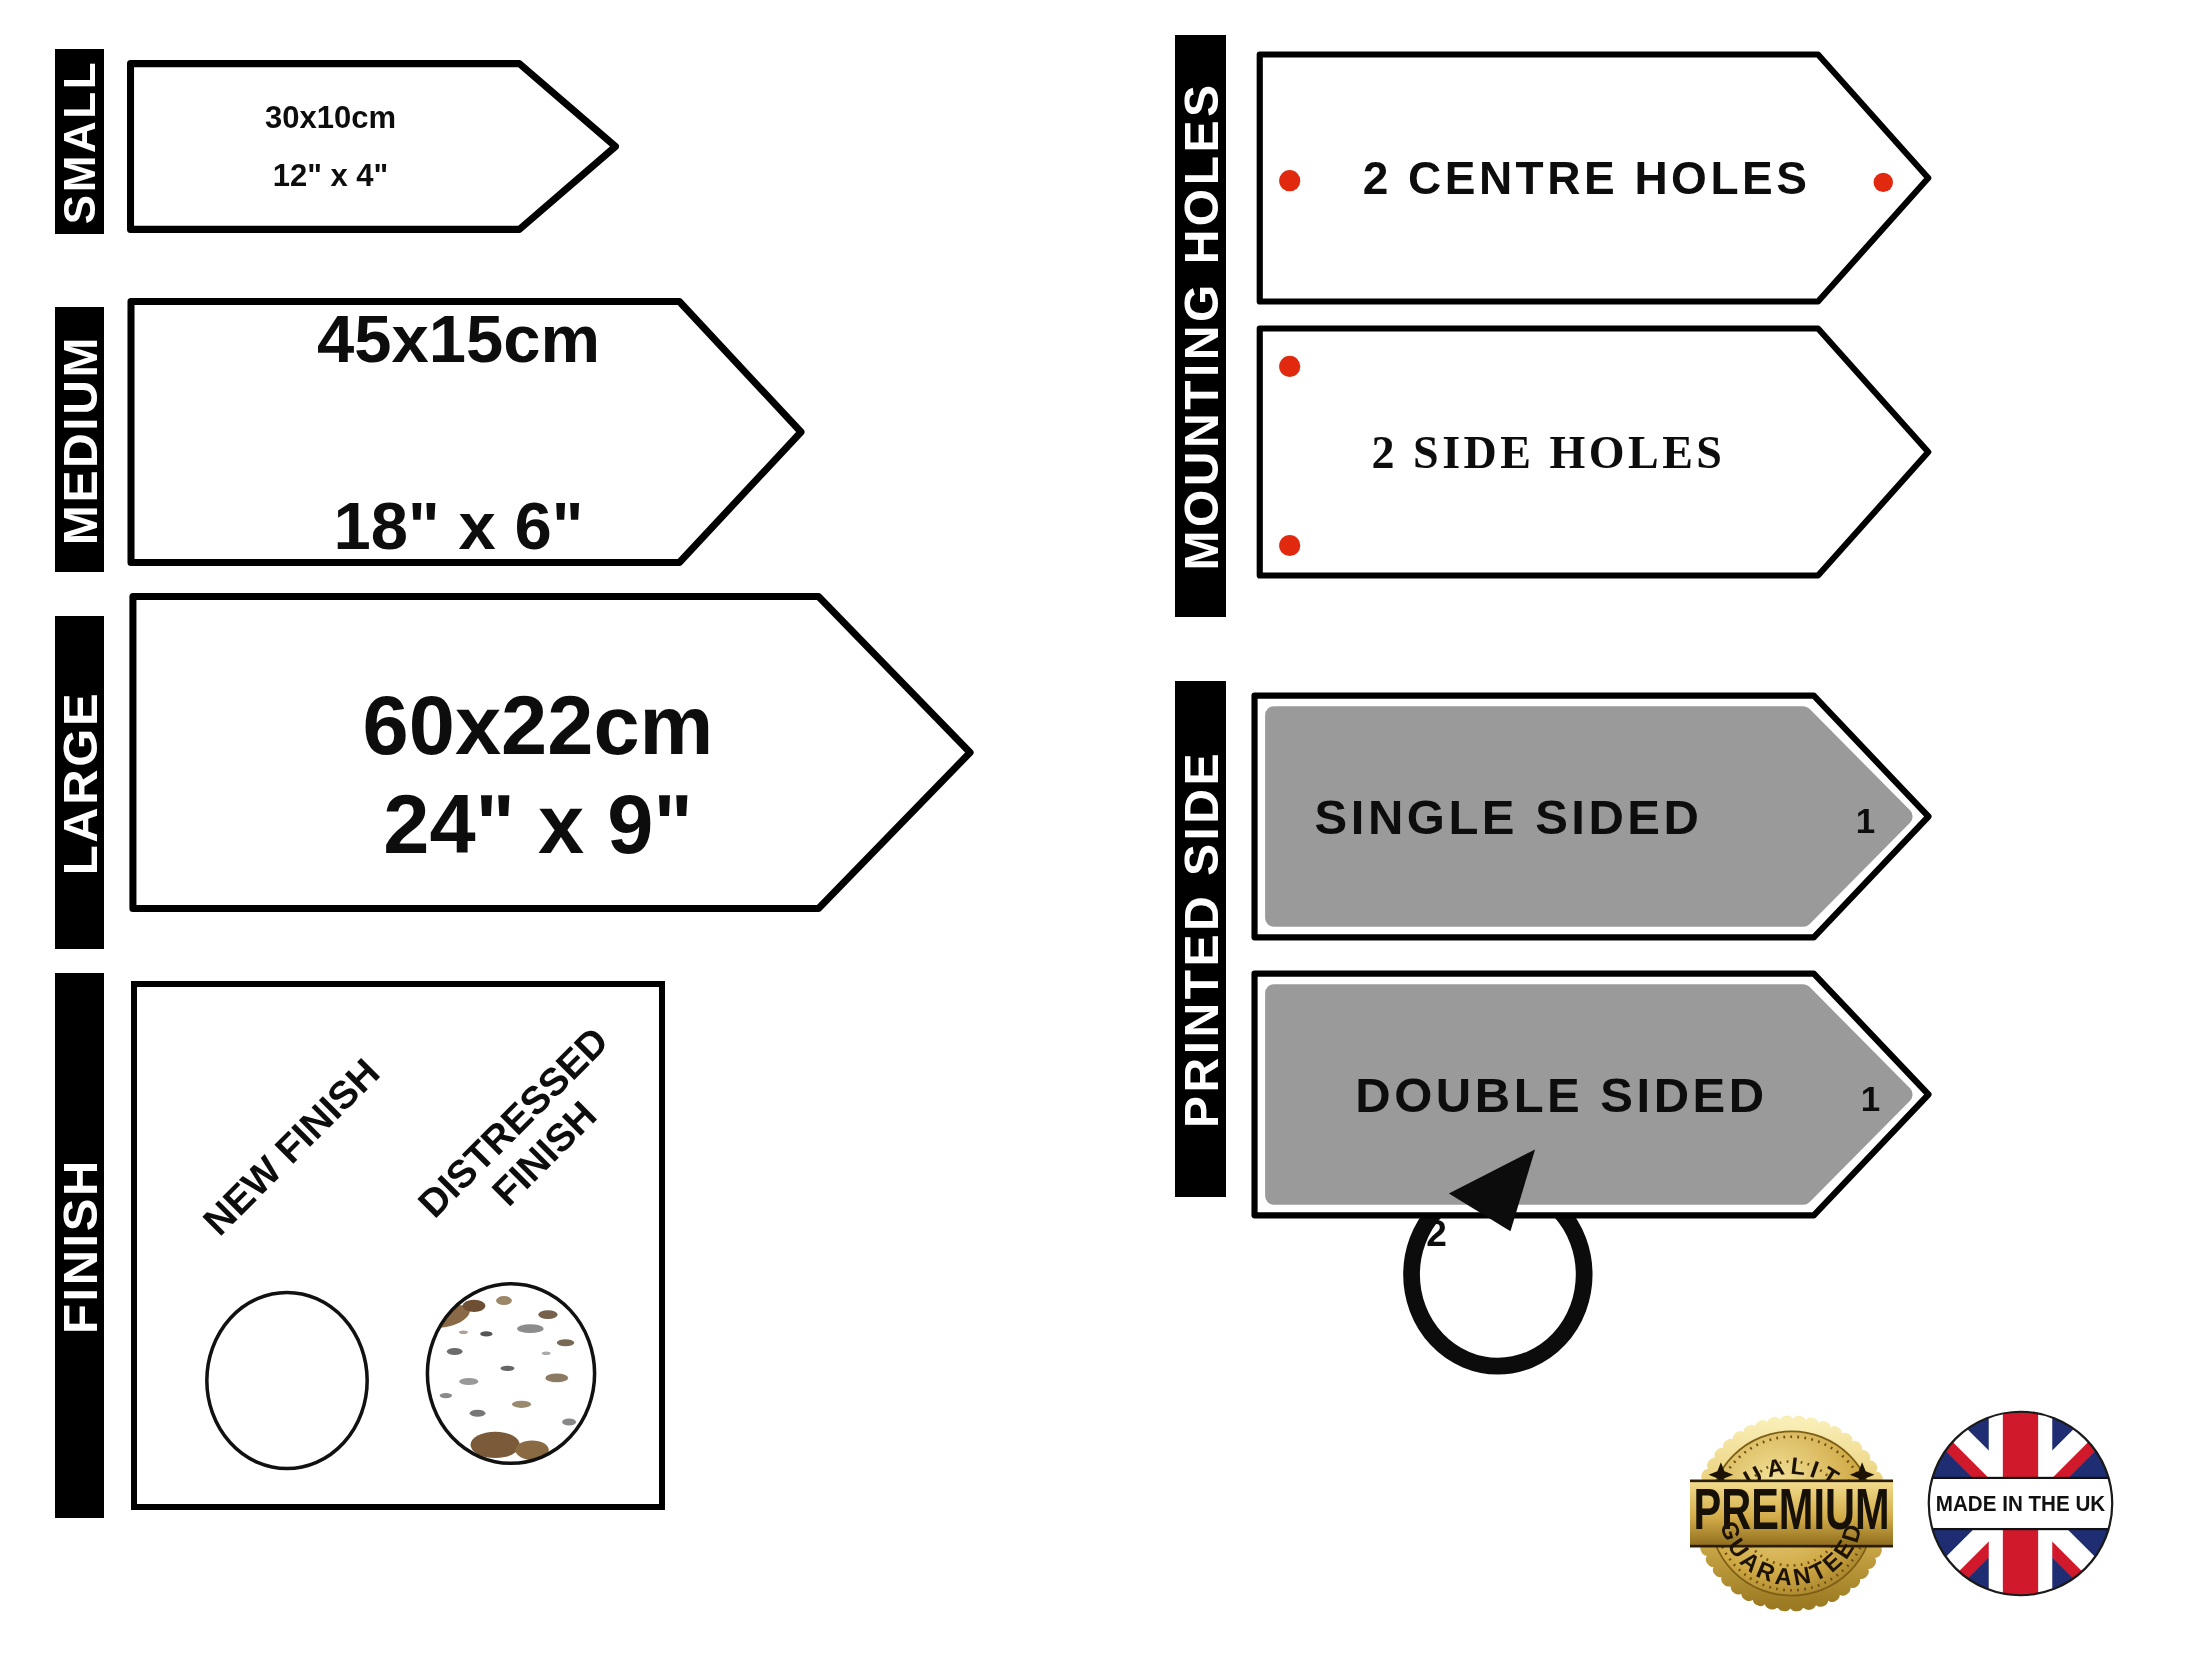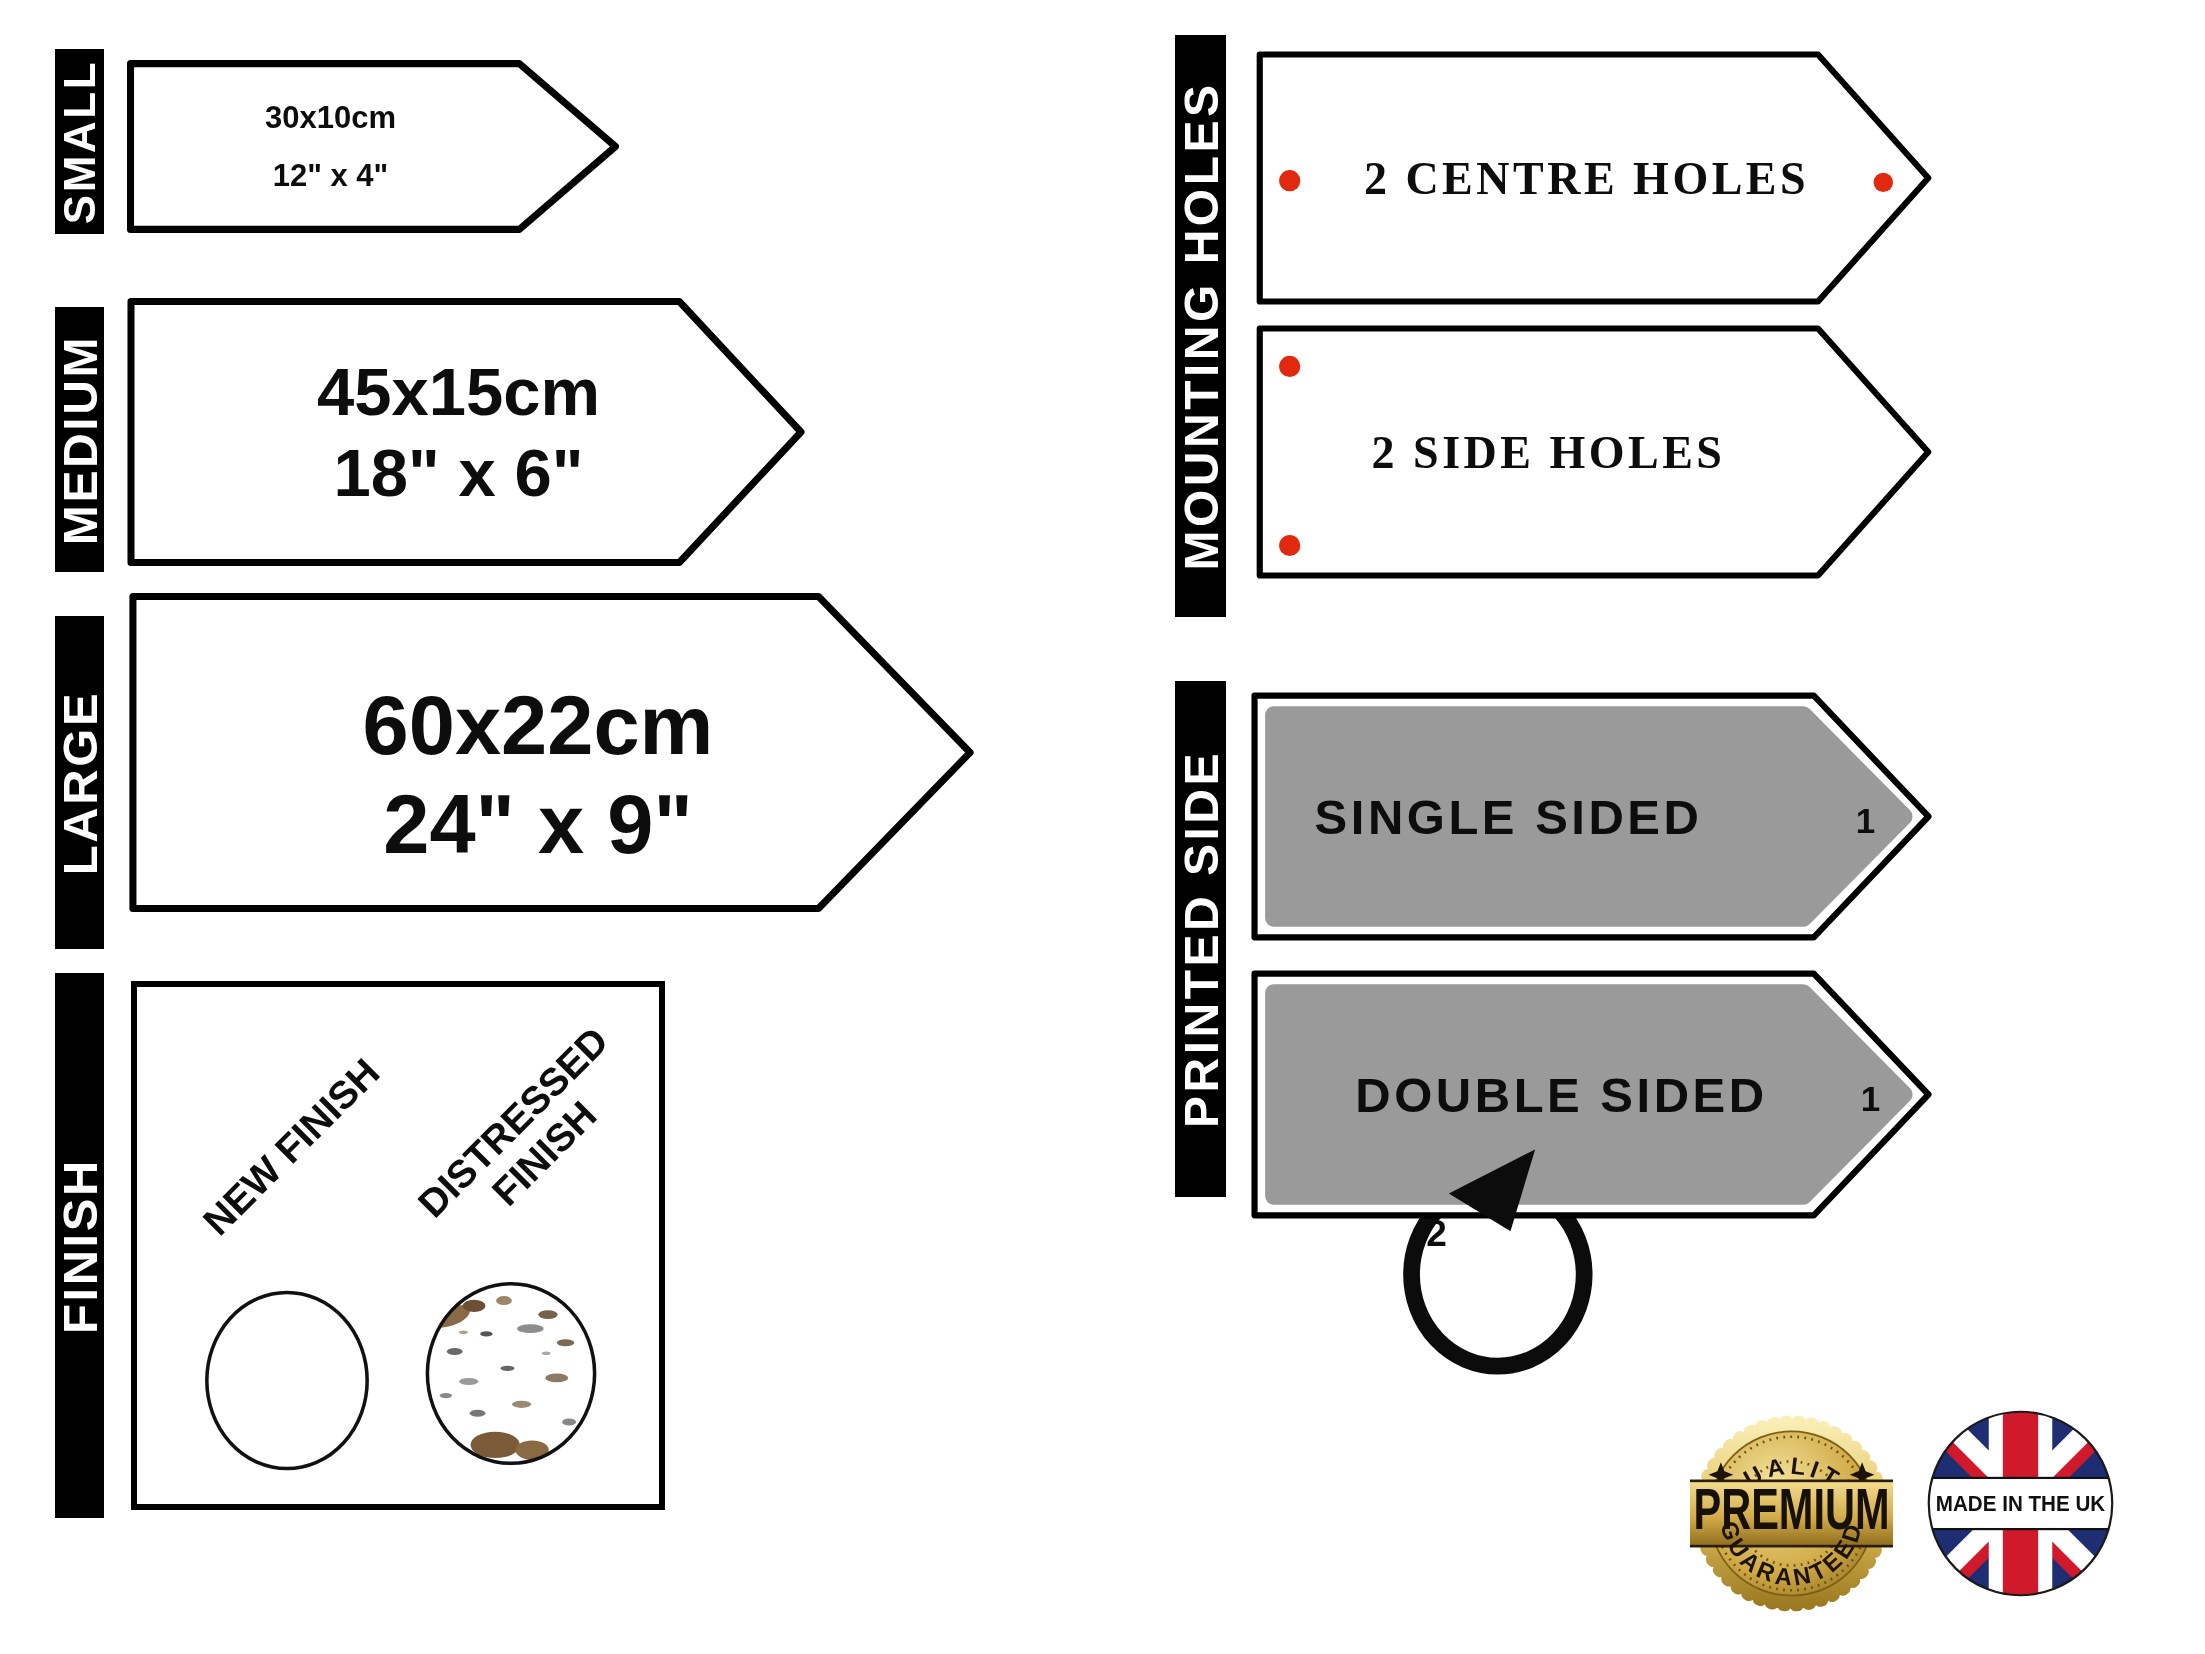--- a/index.html
+++ b/index.html
@@ -30,21 +30,21 @@
     <span>30x10cm</span>
     <span>12" x 4"</span>
   </div>
 
   <div class="vbar" style="left:55px;top:307px;width:49px;height:265px;">
     <span style="font-size:48px;">MEDIUM</span>
   </div>
   <svg class="abs" style="left:127px;top:298px;" width="678" height="268" viewBox="0 0 768 304">
     <polygon points="4,4 626,4 764,152 626,300 4,300" fill="#ffffff" stroke="#000" stroke-width="8" stroke-linejoin="round"></polygon>
   </svg>
-  <div class="signtext" style="left:141px;top:298px;width:635px;height:268px;font-size:67px;line-height:81px;">
+  <div class="signtext" style="left:141px;top:298px;width:635px;height:268px;font-size:67px;line-height:81px;justify-content:space-between;">
     <span>45x15cm</span>
     <span>18" x 6"</span>
   </div>
 
   <div class="vbar" style="left:55px;top:616px;width:49px;height:333px;">
     <span style="font-size:49px;">LARGE</span>
   </div>
   <svg class="abs" style="left:129px;top:593px;" width="845" height="319" viewBox="0 0 958 362">
     <polygon points="4,4 782,4 954,181 782,358 4,358" fill="#ffffff" stroke="#000" stroke-width="8" stroke-linejoin="round"></polygon>
   </svg>
@@ -100,21 +100,21 @@
 
   <div class="vbar" style="left:1175px;top:35px;width:51px;height:582px;">
     <span style="font-size:48px;letter-spacing:3.5px;">MOUNTING HOLES</span>
   </div>
 
   <svg class="abs" style="left:1256px;top:51px;" width="676" height="254" viewBox="0 0 766 288">
     <polygon points="4,4 637,4 762,144 637,284 4,284" fill="#ffffff" stroke="#000" stroke-width="7" stroke-linejoin="round"></polygon>
     <circle cx="38" cy="147" r="12" fill="#e0290f"></circle>
     <circle cx="711" cy="149" r="11" fill="#e0290f"></circle>
   </svg>
-  <div class="signtext" style="left:1322px;top:51px;width:529px;height:254px;font-size:46px;letter-spacing:3.5px;font-family:Liberation Serif, serif;">2 CENTRE HOLES</div>
+  <div class="signtext" style="left:1322px;top:51px;width:529px;height:254px;font-size:46px;letter-spacing:3.5px;">2 CENTRE HOLES</div>
 
   <svg class="abs" style="left:1256px;top:325px;" width="676" height="254" viewBox="0 0 766 288">
     <polygon points="4,4 637,4 762,144 637,284 4,284" fill="#ffffff" stroke="#000" stroke-width="7" stroke-linejoin="round"></polygon>
     <circle cx="38" cy="47" r="12" fill="#e0290f"></circle>
     <circle cx="38" cy="250" r="12" fill="#e0290f"></circle>
   </svg>
   <div class="signtext" style="left:1284px;top:325px;width:529px;height:254px;font-size:46px;letter-spacing:3.5px;font-family:Liberation Serif, serif;">2 SIDE HOLES</div>
 
   <div class="vbar" style="left:1175px;top:681px;width:51px;height:516px;">
     <span style="font-size:48px;letter-spacing:3.5px;">PRINTED SIDE</span>

